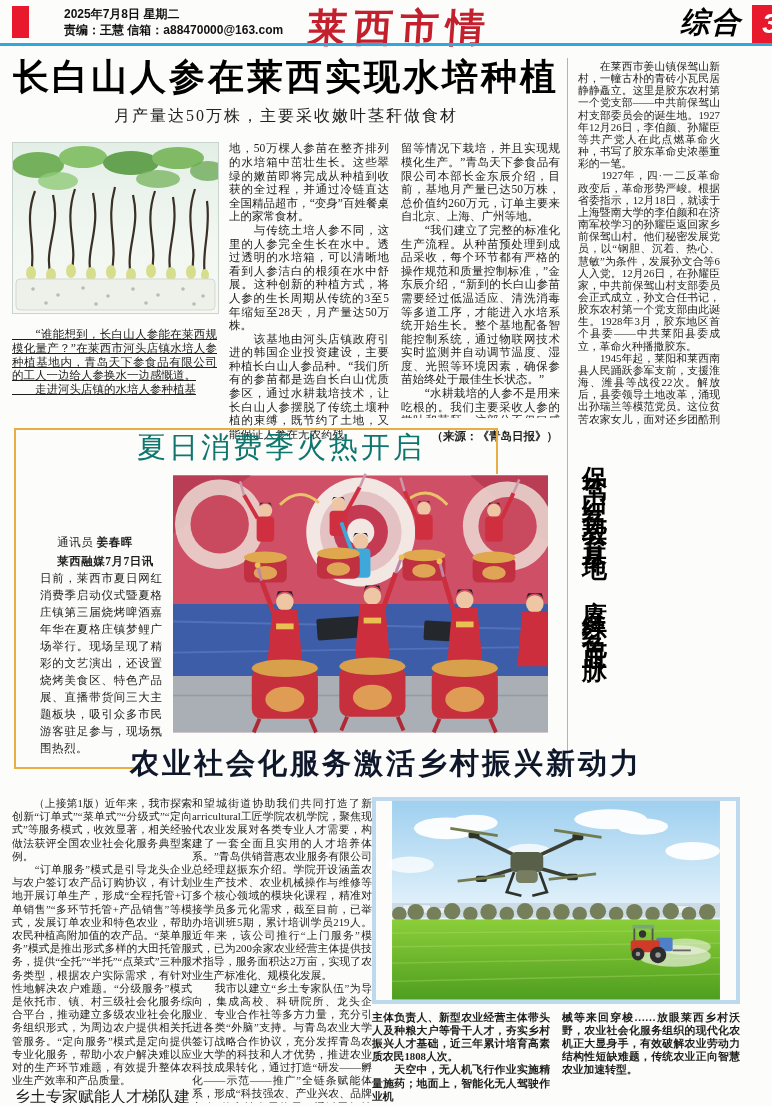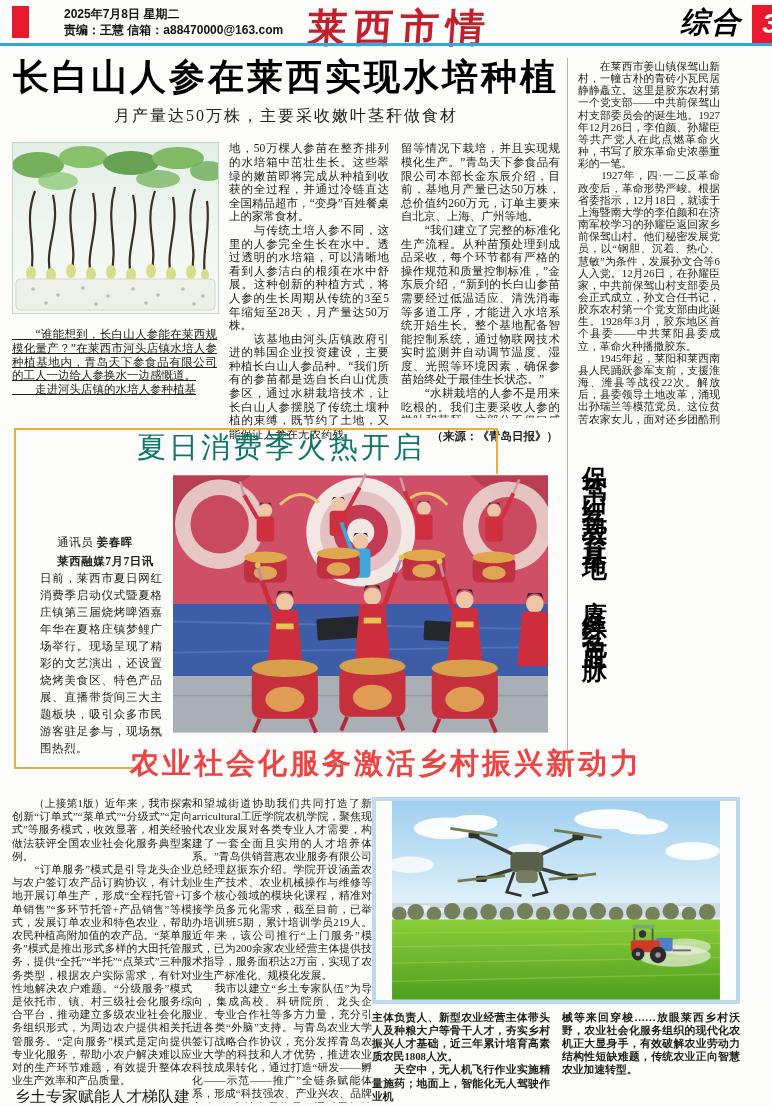--- a/index.html
+++ b/index.html
@@ -48,21 +48,21 @@
   .s-lead{font-weight:bold;}
   
   .divider-v{position:absolute;left:567px;top:58px;width:1px;height:712px;background:#b3b3b0;}
   .sidebar{position:absolute;left:578px;top:60px;width:184px;height:712px;display:flex;gap:6px;flex-direction:column;}
   .sb-text{width:142px;font-size:10.8px;line-height:12.15px;overflow:hidden;}
   .sb-title{width:34px;writing-mode:vertical-rl;text-orientation:upright;font-size:25px;font-weight:900;
             letter-spacing:11px;margin-top:14px;height:660px;color:#000;
             font-family:"Liberation Sans","DejaVu Sans",sans-serif;}
   
   .agri{position:absolute;left:12px;top:744px;width:748px;}
-  .a-head{font-size:29px;font-weight:900;text-align:center;letter-spacing:3px;color:#ef4444;}
+  .a-head{font-size:29px;font-weight:900;text-align:center;letter-spacing:3px;color:#0f172a;}
   .a-cols{display:flex;gap:0;margin-top:13px;height:306px;}
   .a-col{font-size:10.8px;line-height:13.2px;overflow:hidden;}
   .a-c1,.a-c2{width:180px;}
   .a-c34{width:368px;display:flex;flex-direction:column;font-weight:bold;}
   .a-subhead{font-weight:normal;text-align:center;font-size:16px;margin:3px 0 2px 0;
              font-family:"Liberation Sans","DejaVu Sans",sans-serif;}
   .a-underphoto{display:flex;gap:12px;margin-top:7px;flex:1;}
   .a-c3,.a-c4{width:178px;}
   .drone-frame{border:4px solid #bcd9ee;display:block;}
 </style>

